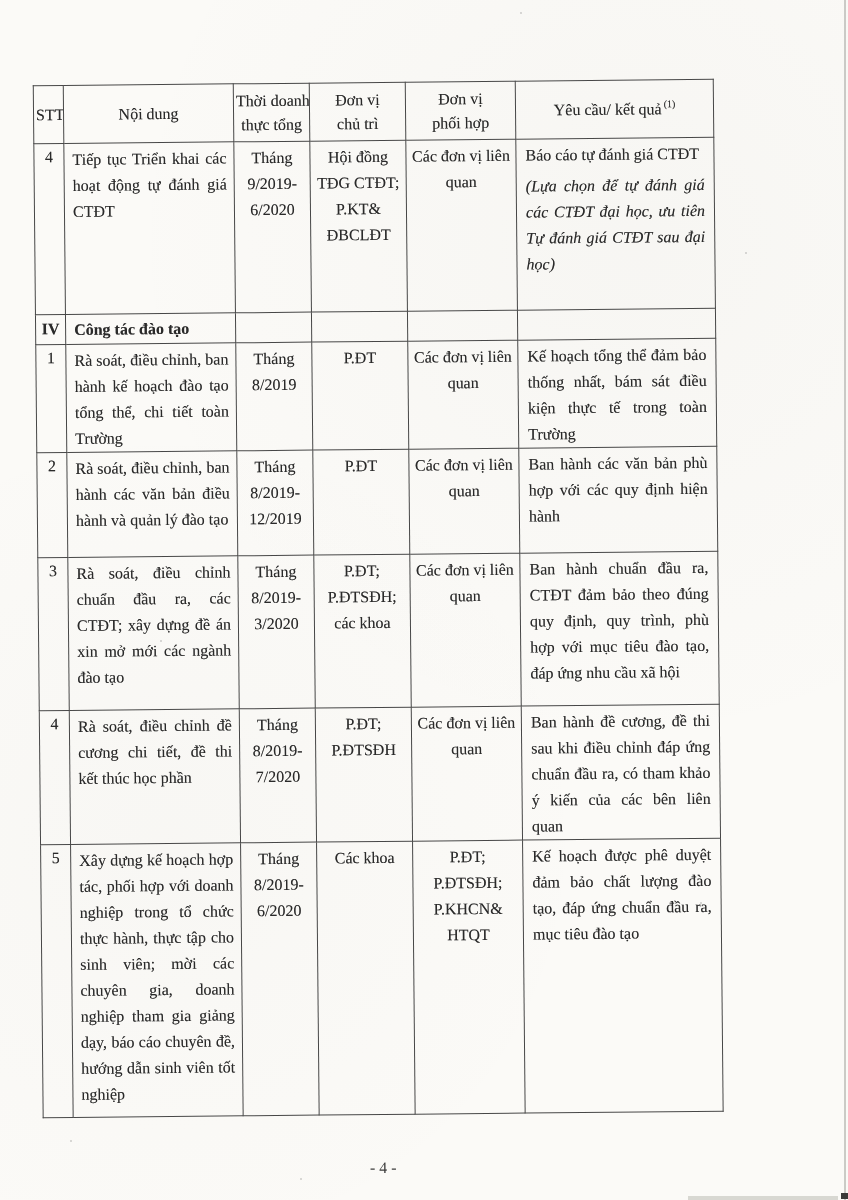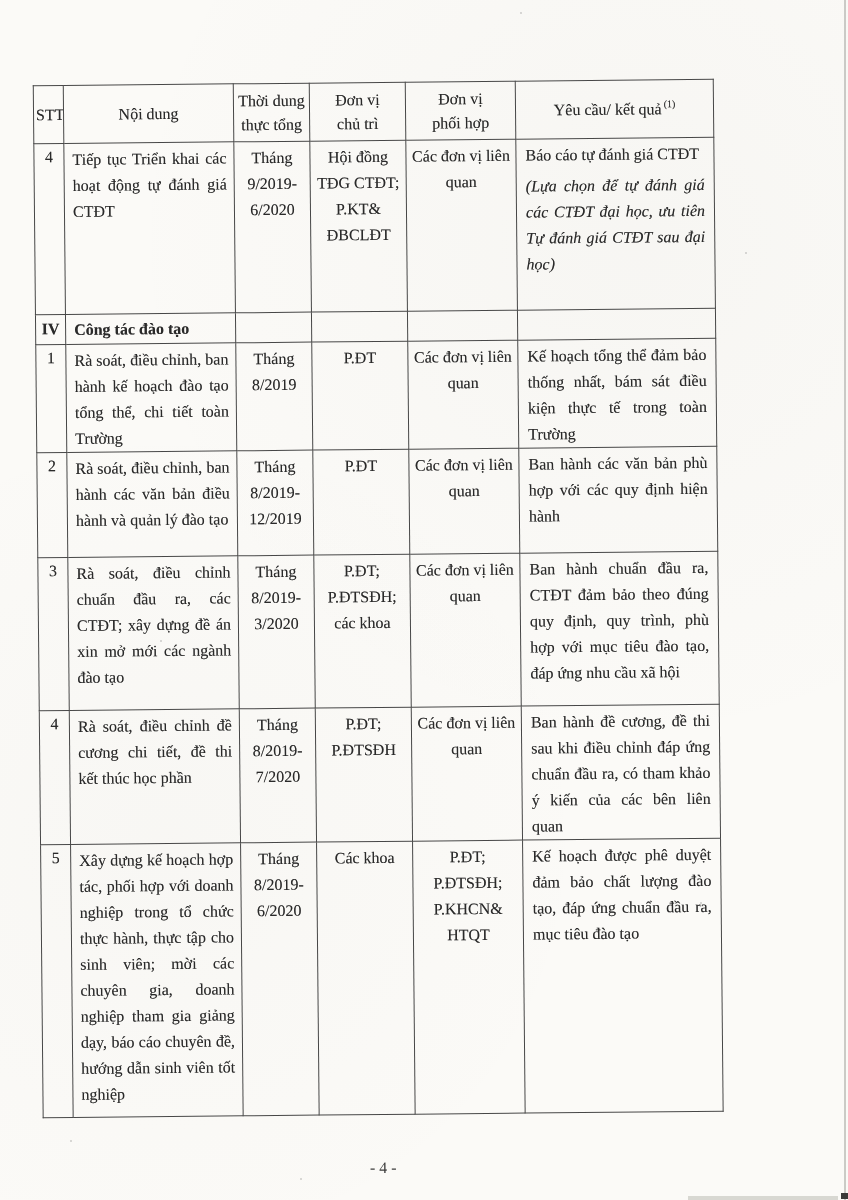--- a/index.html
+++ b/index.html
@@ -98,21 +98,21 @@
         <col style="width:76px">
         <col style="width:96px">
         <col style="width:110px">
         <col style="width:198px">
       </colgroup>
       <tbody>
         <tr class="hdr">
           <th>STT</th>
           <th>Nội dung</th>
           <th>
-            <span class="ln">Thời dung</span>
+            <span class="ln">Thời doanh</span>
             <span class="ln">thực tổng</span>
           </th>
           <th>
             <span class="ln">Đơn vị</span>
             <span class="ln">chủ trì</span>
           </th>
           <th>
             <span class="ln">Đơn vị</span>
             <span class="ln">phối hợp</span>
           </th>

